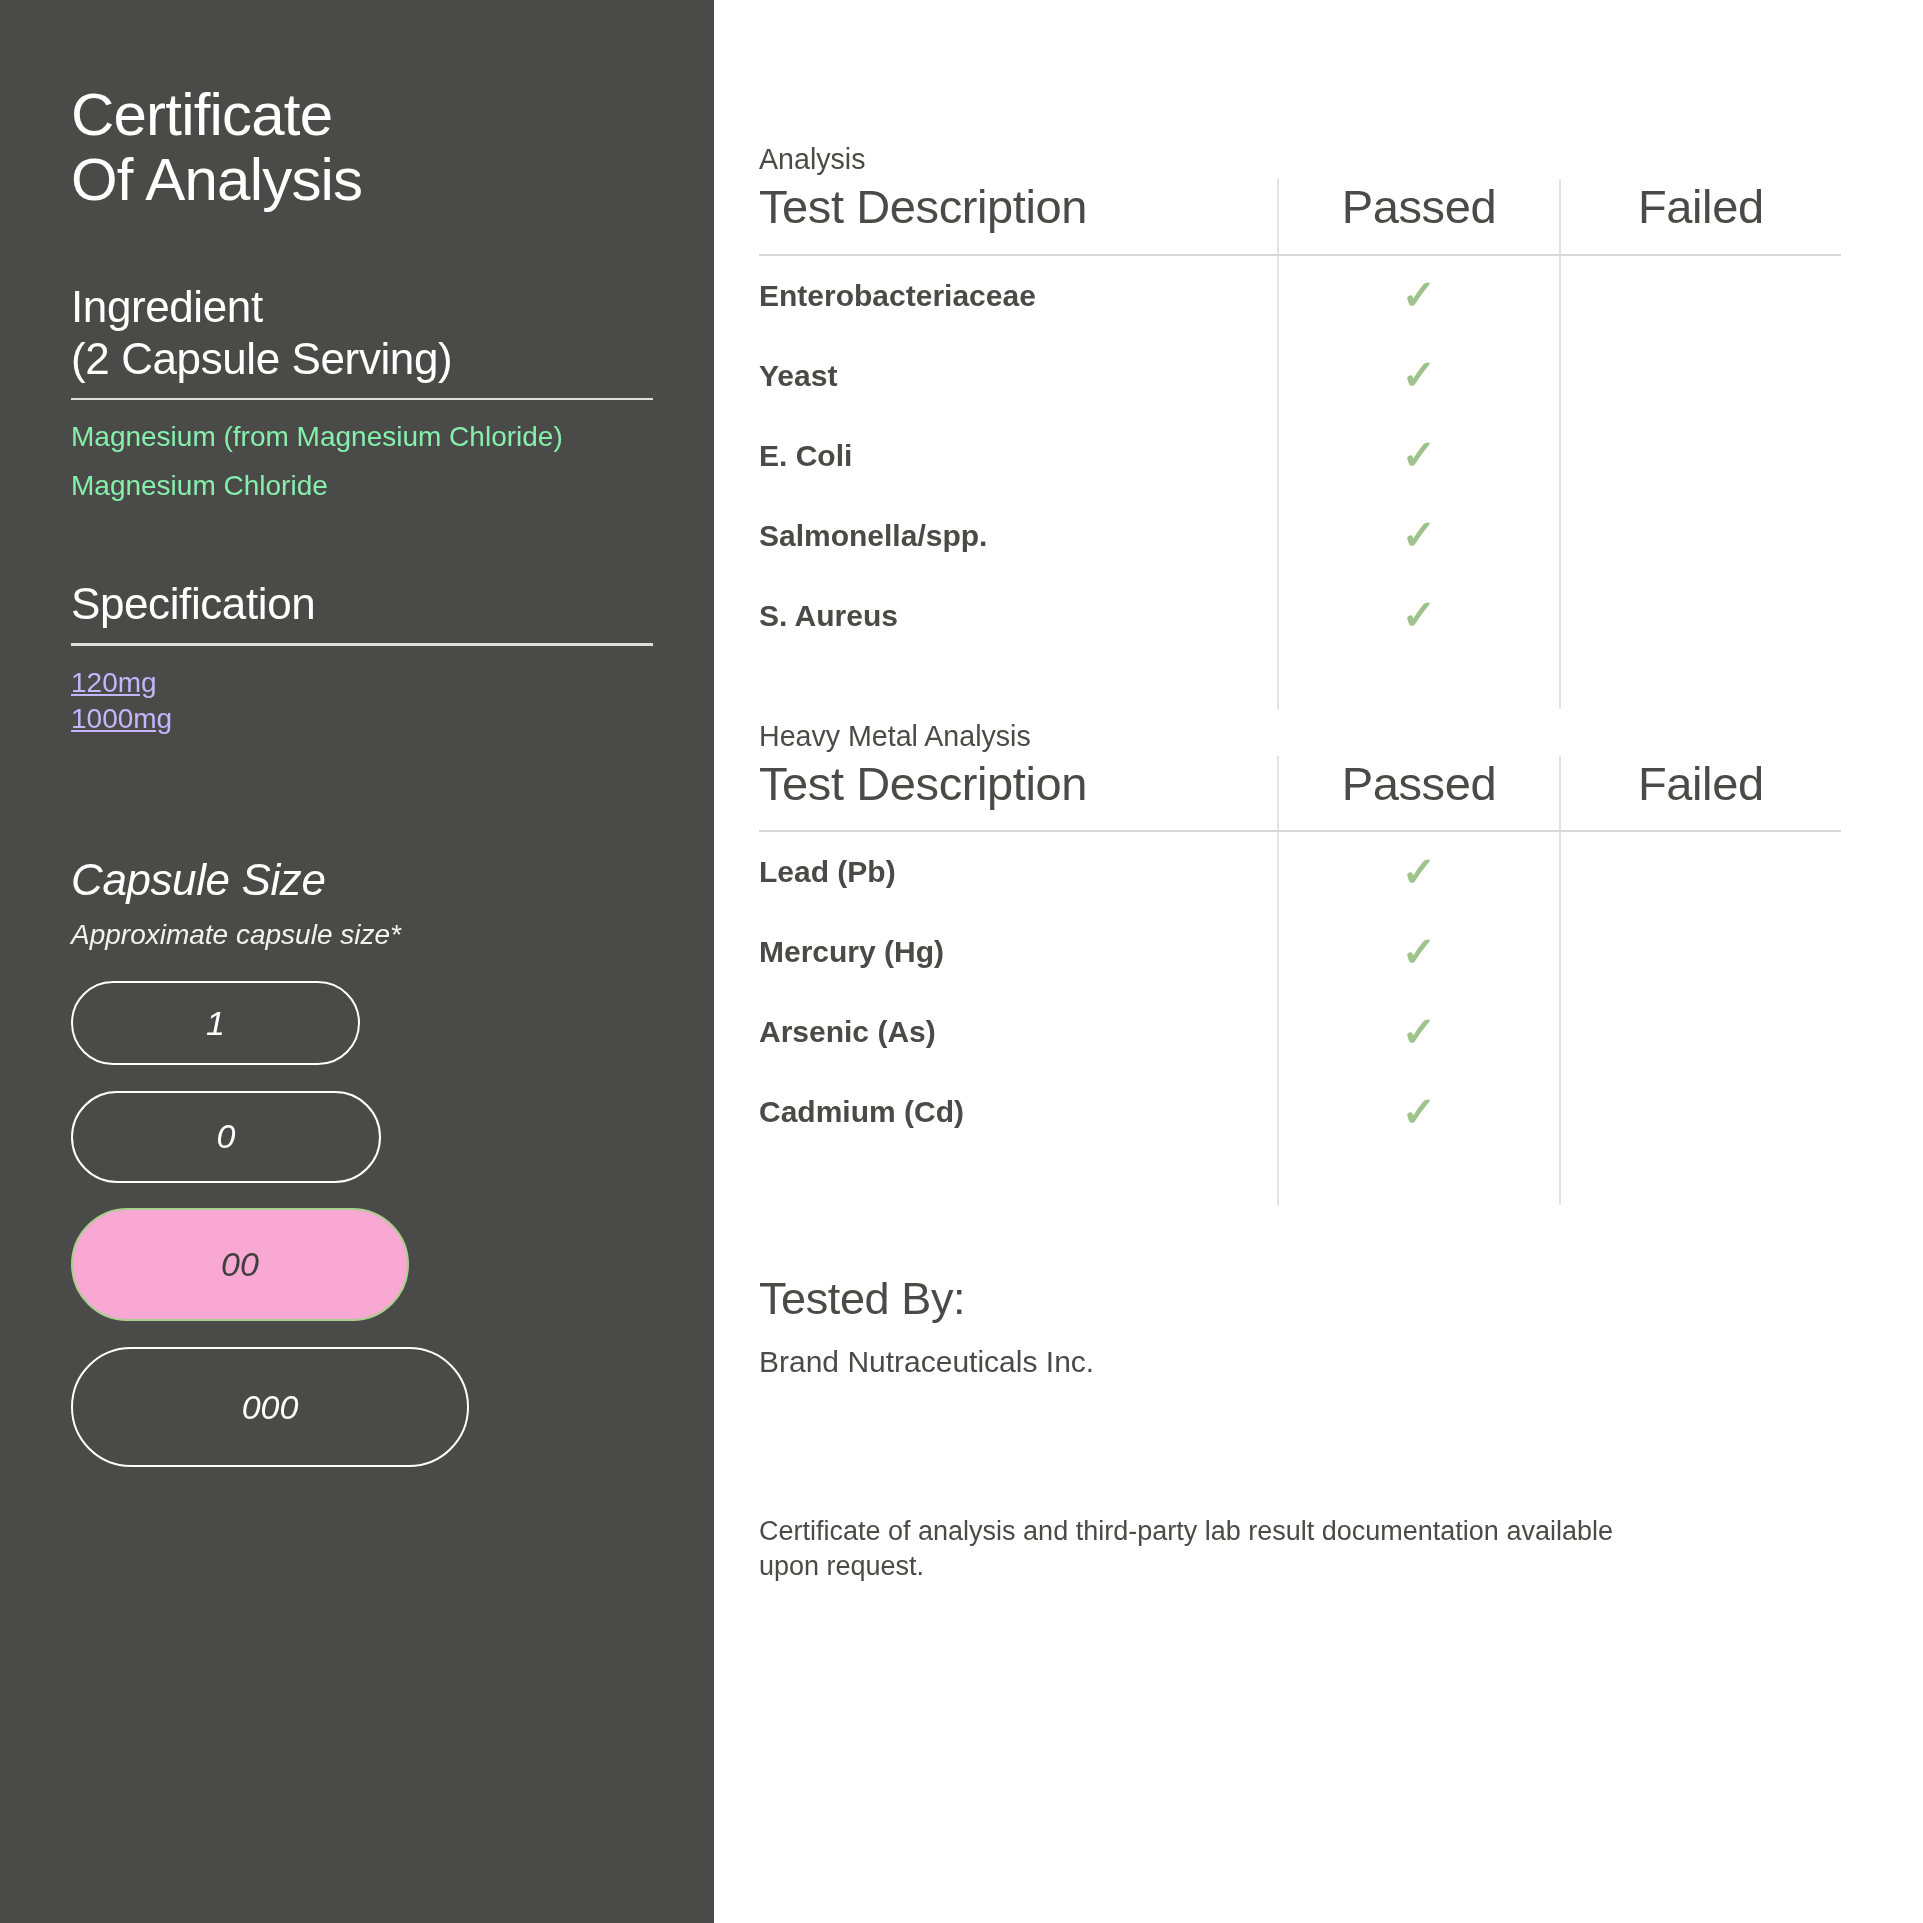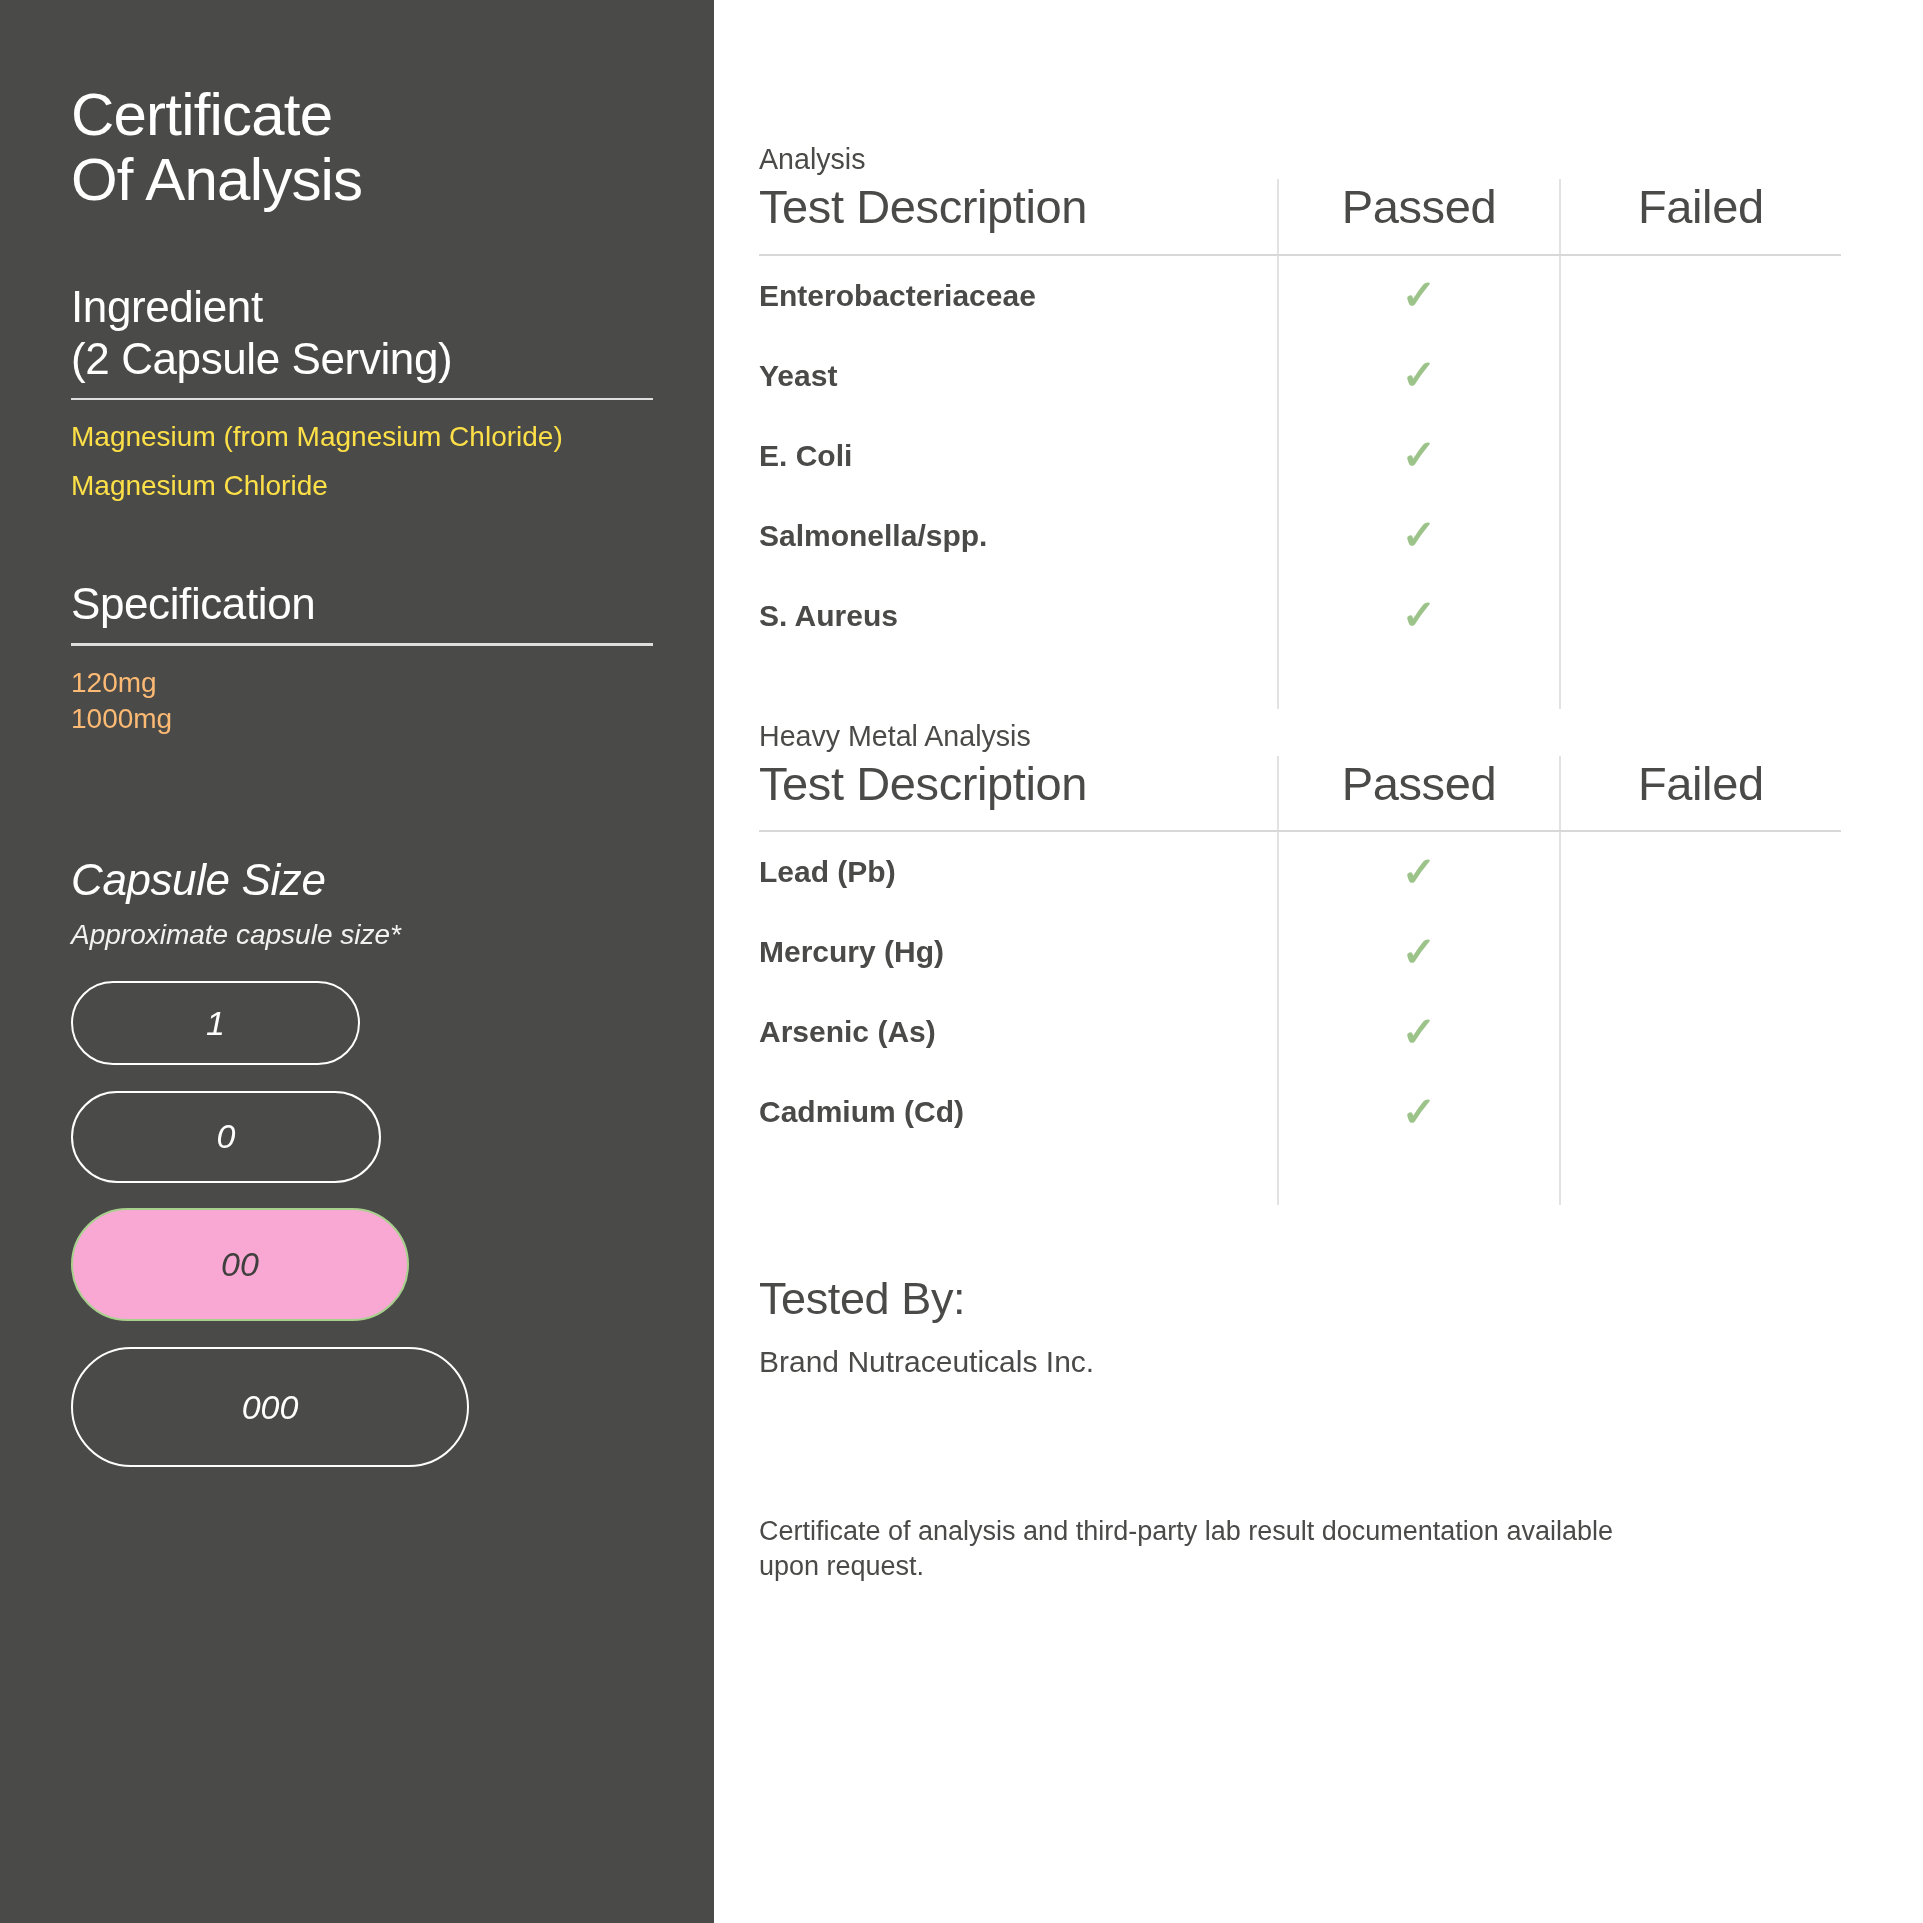--- a/index.html
+++ b/index.html
@@ -43,29 +43,30 @@
   .rule {
     height: 2.3px;
     background: #dedede;
     margin-top: 13.5px;
     margin-bottom: 19.5px;
     width: 582px;
   }
   .ing-item {
     font-size: 28px;
     line-height: 1.22;
-    color: #fde047;
+    color: #86efac;
     margin-bottom: 15px;
     max-width: 594px;
   }
   .spec-block { margin-top: 75px; }
   .spec-value {
     font-size: 28px;
     line-height: 1.28;
-    color: #fdba74;
+    color: #c4b5fd;
+    text-decoration: underline;
   }
   .capsule-block { margin-top: 117px; font-style: italic; }
   .capsule-sub {
     font-size: 28px;
     color: #f2f2f2;
     margin-top: 13.5px;
     margin-bottom: 30px;
   }
   .pill {
     border: 2.3px solid #ffffff;

